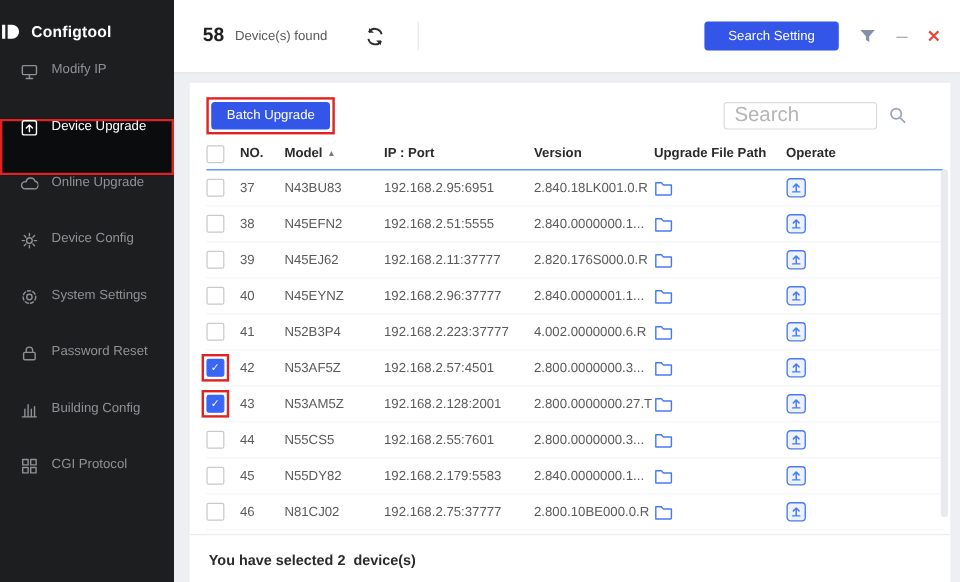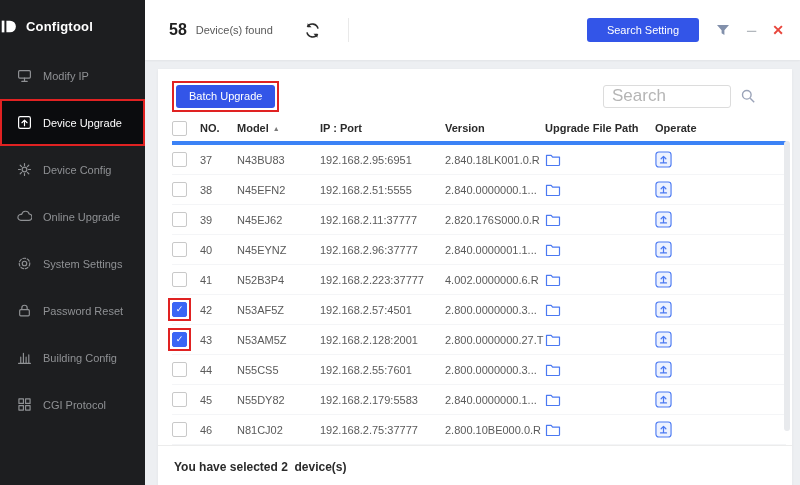--- a/index.html
+++ b/index.html
@@ -5,21 +5,21 @@
   html,body{margin:0;padding:0}
   body{width:800px;height:485px;overflow:hidden;background:#edeff2;
        font-family:"Liberation Sans","DejaVu Sans",sans-serif;}
   .app{display:flex;width:800px;height:485px}
 
   
   .sidebar{width:145px;min-width:145px;background:#1d1e20;display:flex;flex-direction:column}
   .logo{height:52px;display:flex;align-items:center;gap:7px}
   .logo-text{color:#fff;font-size:13px;font-weight:bold;letter-spacing:.2px}
   .nav{display:flex;flex-direction:column}
-  .side-item{height:47px;display:flex;align-items:center;padding-left:17px;gap:11px;
+  .side-item{height:47px;display:flex;align-items:flex-start;padding-left:17px;gap:11px;
              color:#8f9194;font-size:11px;cursor:pointer}
   .side-item.active{background:#0b0c0e;color:#fff}
   .side-item.hl{box-shadow:inset 0 0 0 2px #e02222}
   .side-icon{width:15px;height:15px;display:inline-flex}
   .side-icon svg{width:15px;height:15px}
   .side-icon svg *{fill:none;stroke:currentColor;stroke-width:1.1;stroke-linecap:round;stroke-linejoin:round}
 
   
   .main{flex:1;display:flex;flex-direction:column;min-width:0}
   .topbar{height:60px;background:#fff;display:flex;align-items:center;padding:0 16px 0 24px;
@@ -44,21 +44,21 @@
   .batch-btn{background:#3355e8;color:#fff;border:none;border-radius:3px;font-size:11px;height:23px;
         padding:0 13px;cursor:pointer;font-family:Liberation Sans, sans-serif}
   .search-area{display:flex;align-items:center;gap:9px}
   .search-input{width:128px;height:23px;border:1px solid #dcdcdc;border-radius:3px;font-size:17px;
         padding:0 8px;color:#666;font-family:inherit;outline:none;box-sizing:border-box}
   .search-input::placeholder{color:#b5b5b5}
   .mag-btn{display:inline-flex;cursor:pointer;background:none;border:none;padding:0}
 
   
   .grid{display:grid;grid-template-columns:28px 37px 83px 125px 100px 110px 1fr;align-items:center;width:100%}
-  .thead{height:26px;font-size:11px;font-weight:bold;color:#2b2b2b;border-bottom:4px solid #3b82f6}
+  .thead{height:26px;font-size:11px;font-weight:bold;color:#2b2b2b;border-bottom:1px solid #3b82f6}
   .trow{height:29px;font-size:11px;color:#5a5a5a;border-bottom:1px solid #f4f5f7}
   .cell{white-space:nowrap;display:flex;align-items:center}
   .model-h{gap:4px}
   .sort-ind{font-size:7px;color:#7a7a7a}
   .checkbox{width:13px;height:13px;border:1px solid #c9c9c9;border-radius:2px;background:#fff;
         display:inline-flex;align-items:center;justify-content:center;cursor:pointer;
         font-size:9px;color:#fff;line-height:1}
   .checkbox.checked{background:#3a66f5;border-color:#3a66f5}
   .cbwrap{display:inline-flex}
   .cbwrap.hl{outline:2px solid #e02222;outline-offset:2px}
@@ -101,33 +101,33 @@
             <svg viewBox="0 0 14 14">
               <rect x="1.5" y="1.5" width="11" height="11" rx="1.5"></rect>
               <path d="M7 10V4.8M4.6 7.2 7 4.8l2.4 2.4"></path>
             </svg>
           </span>
           <span class="side-label">Device Upgrade</span>
         </div>
         <div class="side-item">
           <span class="side-icon">
             <svg viewBox="0 0 14 14">
+              <path d="M3.8 10.6a2.8 2.8 0 1 1 .6-5.5 3.6 3.6 0 0 1 7-.4 2.6 2.6 0 0 1-.9 5.9z"></path>
+            </svg>
+          </span>
+          <span class="side-label">Online Upgrade</span>
+        </div>
+        <div class="side-item">
+          <span class="side-icon">
+            <svg viewBox="0 0 14 14">
               <circle cx="7" cy="7" r="2.2"></circle>
               <path d="M7 1.4v1.8M7 10.8v1.8M1.4 7h1.8M10.8 7h1.8M3 3l1.3 1.3M9.7 9.7 11 11M11 3 9.7 4.3M4.3 9.7 3 11"></path>
             </svg>
           </span>
           <span class="side-label">Device Config</span>
-        </div>
-        <div class="side-item">
-          <span class="side-icon">
-            <svg viewBox="0 0 14 14">
-              <path d="M3.8 10.6a2.8 2.8 0 1 1 .6-5.5 3.6 3.6 0 0 1 7-.4 2.6 2.6 0 0 1-.9 5.9z"></path>
-            </svg>
-          </span>
-          <span class="side-label">Online Upgrade</span>
         </div>
         <div class="side-item">
           <span class="side-icon">
             <svg viewBox="0 0 14 14">
               <circle cx="7" cy="7" r="2.1"></circle>
               <circle cx="7" cy="7" r="4.9" stroke-dasharray="2.5 1.7"></circle>
             </svg>
           </span>
           <span class="side-label">System Settings</span>
         </div>

